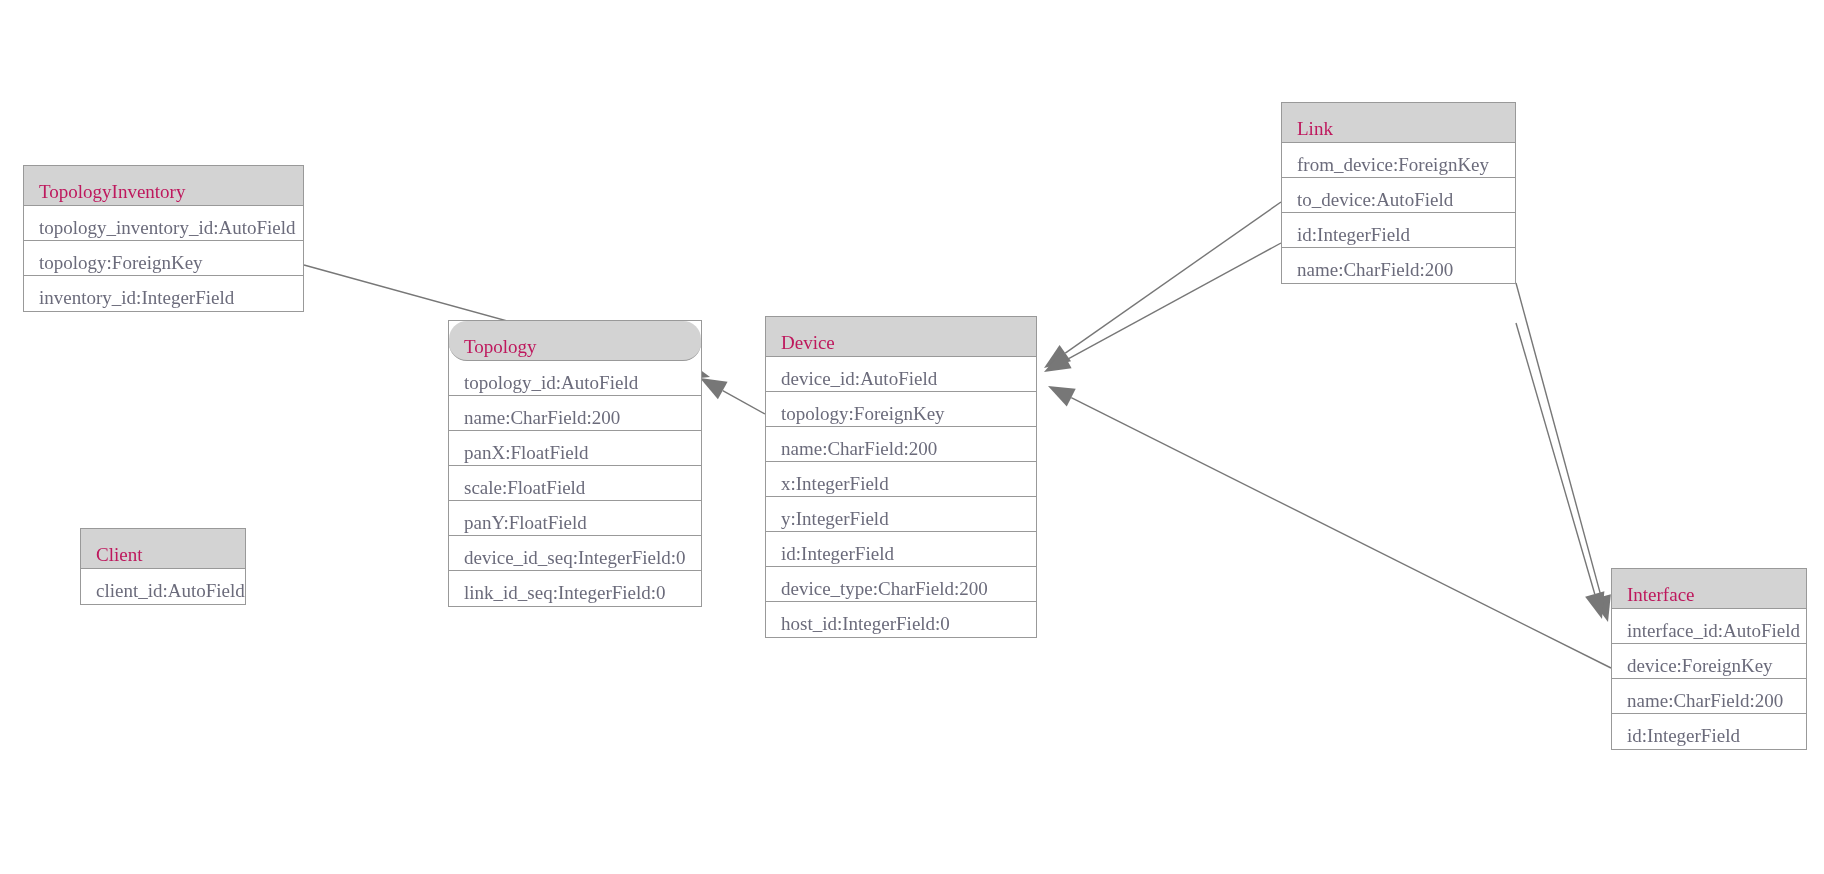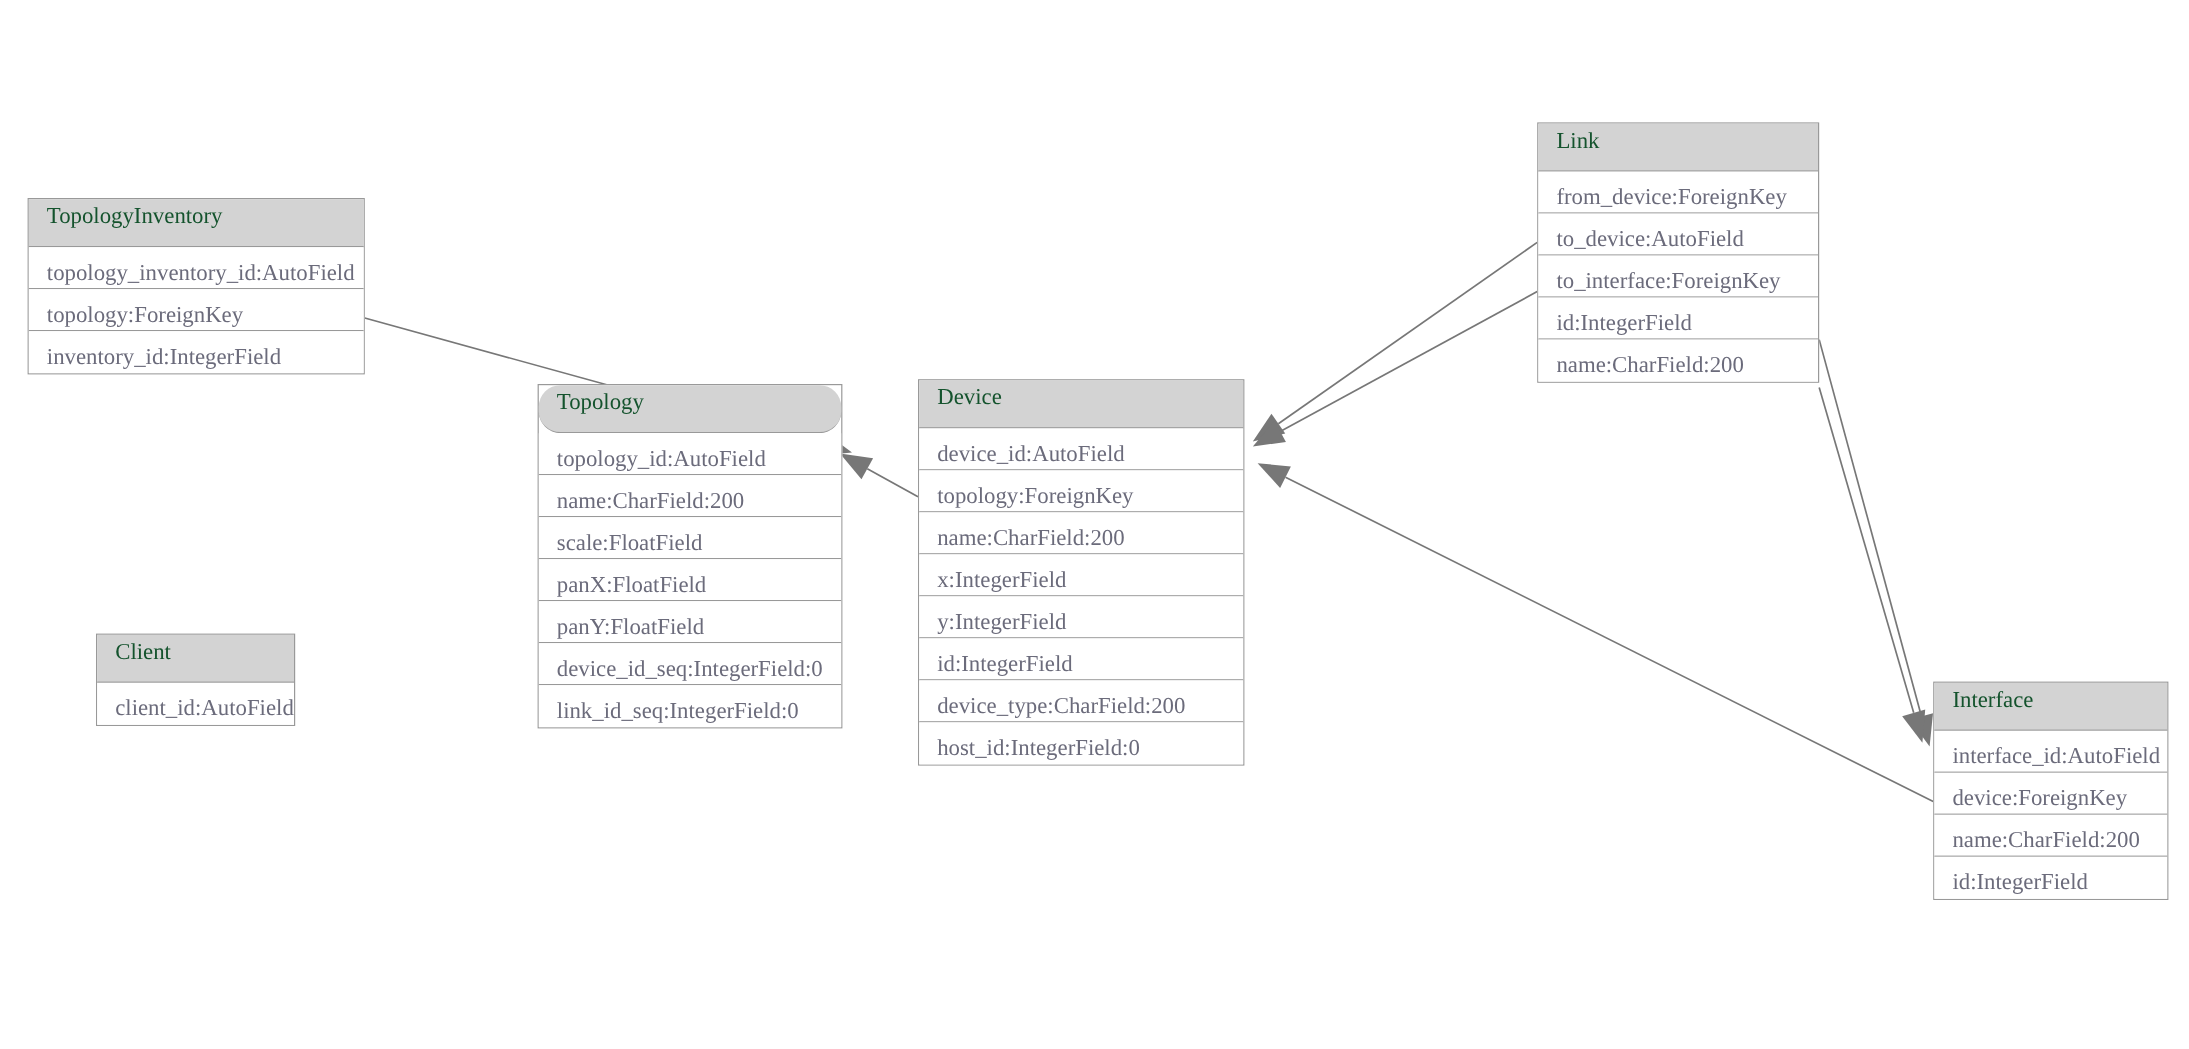--- a/index.html
+++ b/index.html
@@ -27,24 +27,24 @@
     position: absolute;
     box-sizing: border-box;
     border: 1px solid #999999;
     background: #ffffff;
     z-index: 2;
   }
   .entity-header {
     box-sizing: border-box;
     background: #d3d3d3;
     border-bottom: 1px solid #999999;
-    color: #14532d;
+    color: #be185d;
     font-size: 19px;
     line-height: 1;
-    padding: 5px 0 12px 15px;
+    padding: 16px 0 12px 15px;
     white-space: nowrap;
     overflow: hidden;
   }
   .entity-rows {
     display: block;
   }
   .entity-row {
     box-sizing: border-box;
     border-bottom: 1px solid #999999;
     color: #6b6b7b;
@@ -105,22 +105,22 @@
       <div class="entity-header" style="height: 40px;">Client</div>
       <div class="entity-rows">
         <div class="entity-row last" style="height: 35px;">client_id:AutoField</div>
       </div>
     </div>
     <div class="entity" style="left: 448px; top: 320px; width: 254px;">
       <div class="entity-header" style="height: 40px; border-radius: 18px;">Topology</div>
       <div class="entity-rows">
         <div class="entity-row" style="height: 35px;">topology_id:AutoField</div>
         <div class="entity-row" style="height: 35px;">name:CharField:200</div>
+        <div class="entity-row" style="height: 35px;">panX:FloatField</div>
         <div class="entity-row" style="height: 35px;">scale:FloatField</div>
-        <div class="entity-row" style="height: 35px;">panX:FloatField</div>
         <div class="entity-row" style="height: 35px;">panY:FloatField</div>
         <div class="entity-row" style="height: 35px;">device_id_seq:IntegerField:0</div>
         <div class="entity-row last" style="height: 35px;">link_id_seq:IntegerField:0</div>
       </div>
     </div>
     <div class="entity" style="left: 765px; top: 316px; width: 272px;">
       <div class="entity-header" style="height: 40px;">Device</div>
       <div class="entity-rows">
         <div class="entity-row" style="height: 35px;">device_id:AutoField</div>
         <div class="entity-row" style="height: 35px;">topology:ForeignKey</div>
@@ -130,21 +130,20 @@
         <div class="entity-row" style="height: 35px;">id:IntegerField</div>
         <div class="entity-row" style="height: 35px;">device_type:CharField:200</div>
         <div class="entity-row last" style="height: 35px;">host_id:IntegerField:0</div>
       </div>
     </div>
     <div class="entity" style="left: 1281px; top: 102px; width: 235px;">
       <div class="entity-header" style="height: 40px;">Link</div>
       <div class="entity-rows">
         <div class="entity-row" style="height: 35px;">from_device:ForeignKey</div>
         <div class="entity-row" style="height: 35px;">to_device:AutoField</div>
-        <div class="entity-row" style="height: 35px;">to_interface:ForeignKey</div>
         <div class="entity-row" style="height: 35px;">id:IntegerField</div>
         <div class="entity-row last" style="height: 35px;">name:CharField:200</div>
       </div>
     </div>
     <div class="entity" style="left: 1611px; top: 568px; width: 196px;">
       <div class="entity-header" style="height: 40px;">Interface</div>
       <div class="entity-rows">
         <div class="entity-row" style="height: 35px;">interface_id:AutoField</div>
         <div class="entity-row" style="height: 35px;">device:ForeignKey</div>
         <div class="entity-row" style="height: 35px;">name:CharField:200</div>

